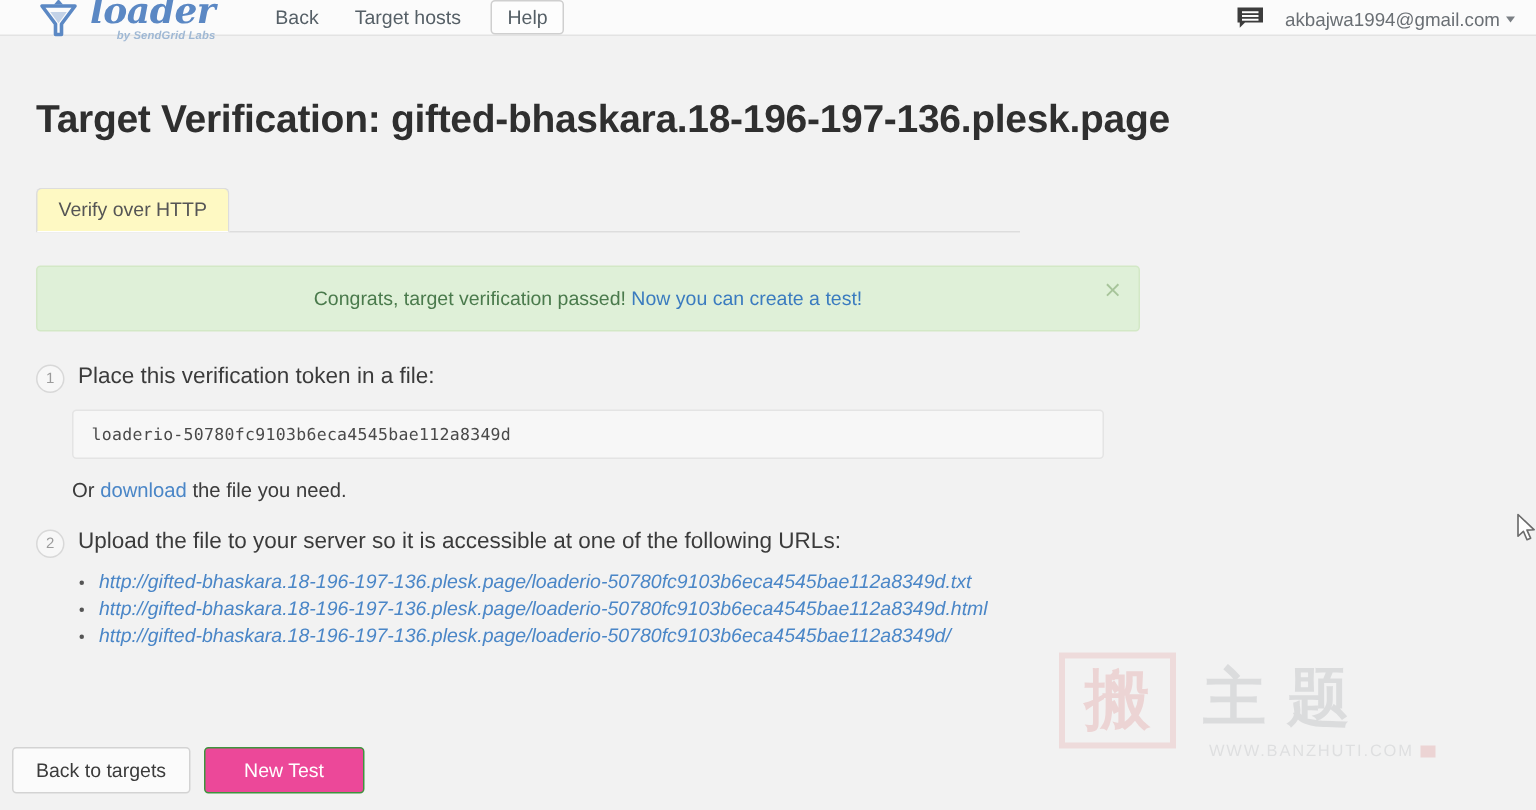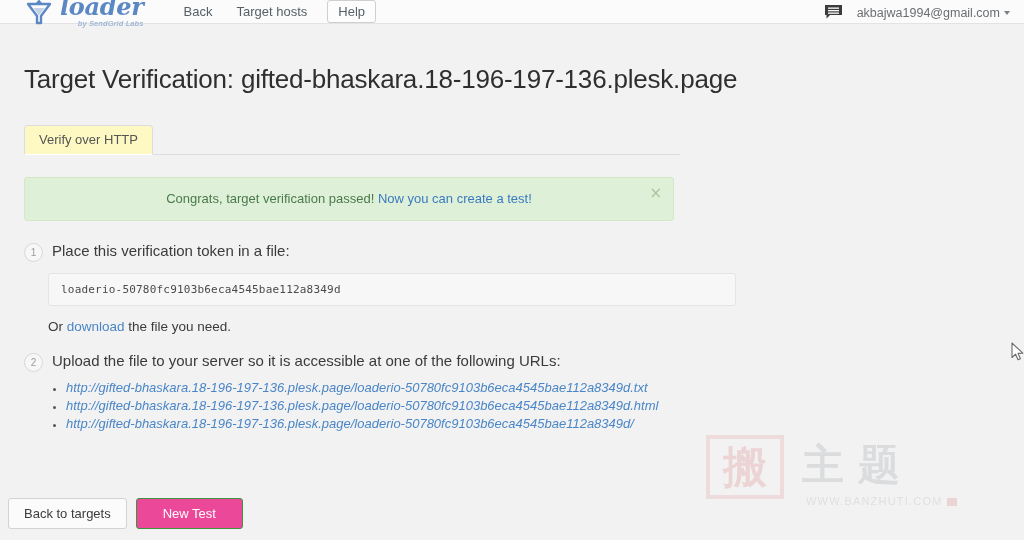--- a/index.html
+++ b/index.html
@@ -116,21 +116,21 @@
     position: absolute;
     left: 0; top: 37px;
     width: 1024px;
     height: 503px;
     background: #f2f2f2;
   }
 
   .page-title {
     margin: 27px 0 0 24px;
     font-size: 26px;
-    font-weight: normal;
+    font-weight: bold;
     color: #2f2f2f;
     letter-spacing: -0.2px;
   }
 
   
   .tabs {
     position: relative;
     margin: 30px 0 0 24px;
     width: 656px;
     height: 29px;
@@ -156,21 +156,21 @@
     color: #555555;
   }
   .tab.inactive {
     color: #4a86c7;
   }
 
   
   .alert {
     position: relative;
     margin: 22px 0 0 24px;
-    width: 650px;
+    width: 736px;
     box-sizing: border-box;
     background: #dff0d8;
     border: 1px solid #d3e8c6;
     border-radius: 3px;
     padding: 13px 30px 14px 30px;
     text-align: center;
     font-size: 13px;
     color: #4a7a4c;
   }
   .alert a {

